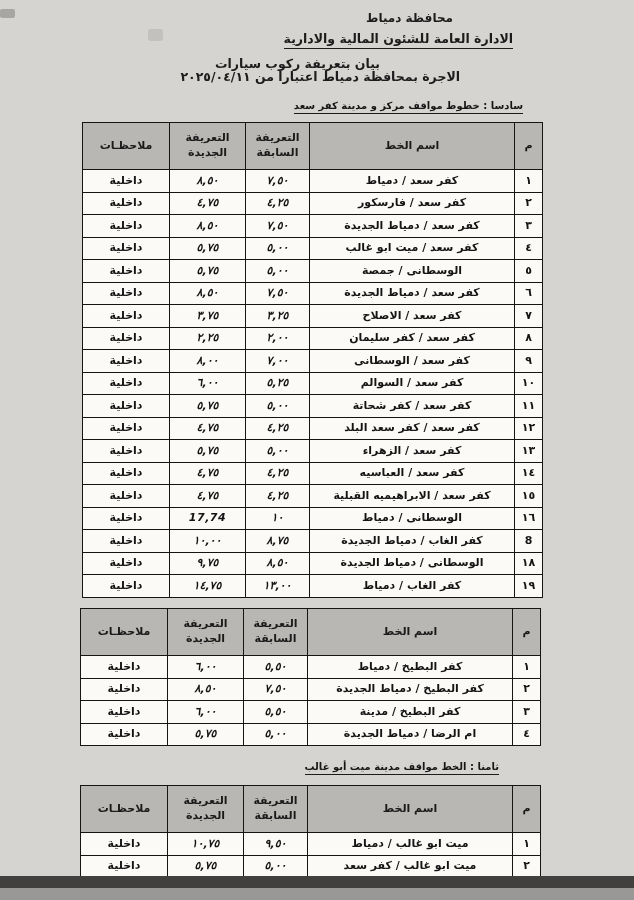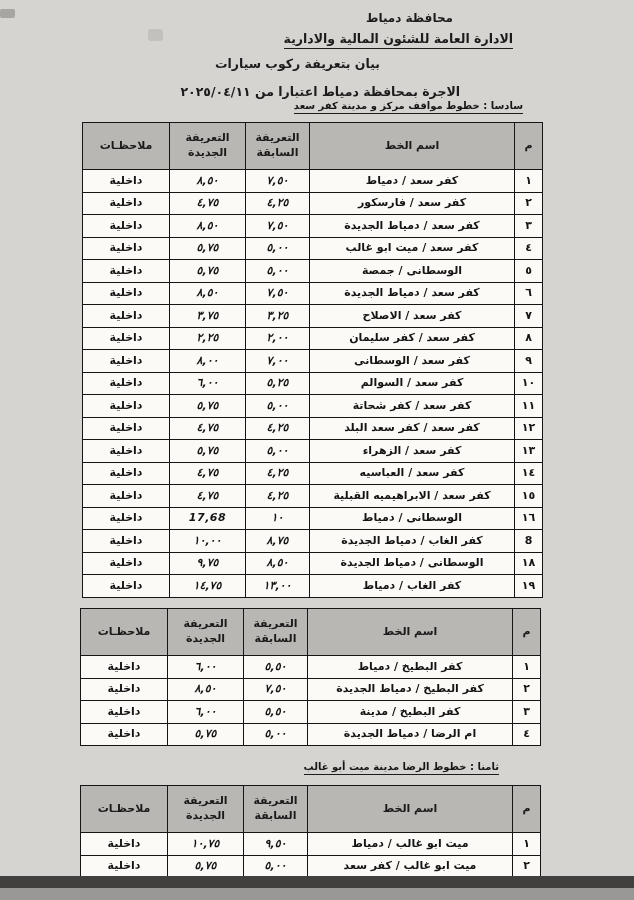--- a/index.html
+++ b/index.html
@@ -96,21 +96,21 @@
 <body>
 
 <div class="page">
 
   <div class="artifact-1"></div>
   <div class="artifact-2"></div>
 
   <div class="hline" style="top:11px;right:181px;font-size:12px;">محافظة دمياط</div>
   <div class="hline" style="top:56px;right:254px;">بيان بتعريفة ركوب  سيارات</div>
   <div class="hline underlined" style="top:31px;right:121px;">الادارة العامة للشئون المالية والادارية</div>
-  <div class="hline" style="top:84px;right:174px;">الاجرة بمحافظة دمياط اعتبارا من ٢٠٢٥/٠٤/١١</div>
+  <div class="hline" style="top:69px;right:174px;">الاجرة بمحافظة دمياط اعتبارا من ٢٠٢٥/٠٤/١١</div>
 
   <div class="sec-title" style="top:100px;right:111px;">سادسا : خطوط مواقف مركز و مدينة كفر سعد</div>
 
   <table class="tariff" dir="rtl" style="top:122px;left:82px;">
     <colgroup>
       <col class="w-no">
         <col class="w-line">
         <col class="w-prev">
         <col class="w-new">
         <col class="w-notes">
@@ -233,21 +233,21 @@
           <td class="c-no">١٥</td>
           <td class="c-line">كفر سعد / الابراهيميه القبلية</td>
           <td class="c-prev">٤,٢٥</td>
           <td class="c-new">٤,٧٥</td>
           <td class="c-notes">داخلية</td>
         </tr>
         <tr>
           <td class="c-no">١٦</td>
           <td class="c-line">الوسطانى / دمياط</td>
           <td class="c-prev">١٠</td>
-          <td class="c-new">17,68</td>
+          <td class="c-new">17,74</td>
           <td class="c-notes">داخلية</td>
         </tr>
         <tr>
           <td class="c-no">8</td>
           <td class="c-line">كفر الغاب  / دمياط الجديدة</td>
           <td class="c-prev">٨,٧٥</td>
           <td class="c-new">١٠,٠٠</td>
           <td class="c-notes">داخلية</td>
         </tr>
         <tr>
@@ -316,21 +316,21 @@
         <tr>
           <td class="c-no">٤</td>
           <td class="c-line">ام الرضا / دمياط الجديدة</td>
           <td class="c-prev">٥,٠٠</td>
           <td class="c-new">٥,٧٥</td>
           <td class="c-notes">داخلية</td>
         </tr>
       </tbody>
   </table>
 
-  <div class="sec-title" style="top:761px;right:135px;">ثامنا : خطوط الرضا مدينة ميت أبو غالب</div>
+  <div class="sec-title" style="top:761px;right:135px;">ثامنا : الخط مواقف مدينة ميت أبو غالب</div>
 
   <table class="tariff" dir="rtl" style="top:785px;left:80px;">
     <colgroup>
       <col class="w-no">
         <col class="w-line">
         <col class="w-prev">
         <col class="w-new">
         <col class="w-notes">
     </colgroup>
     <thead>

